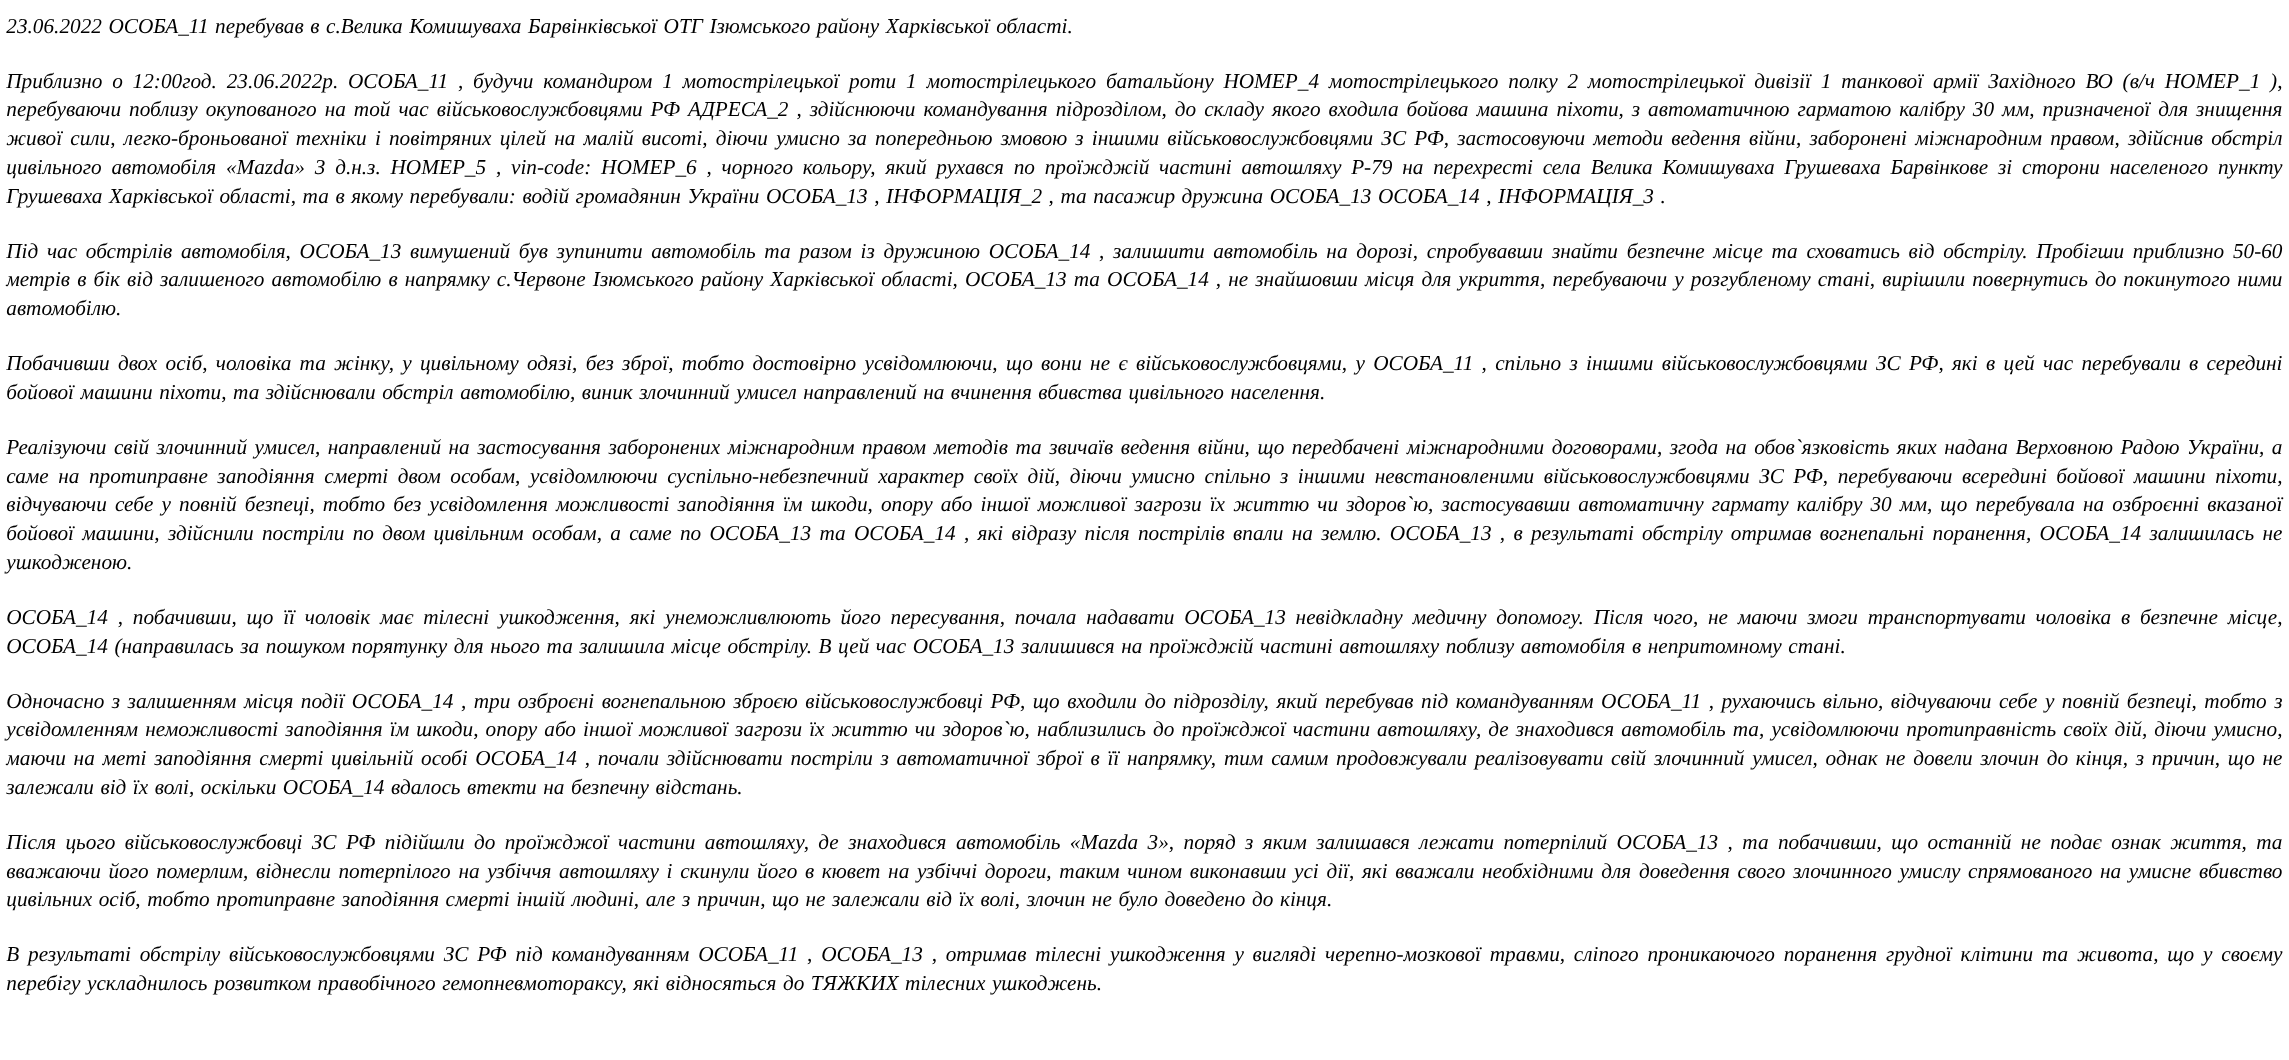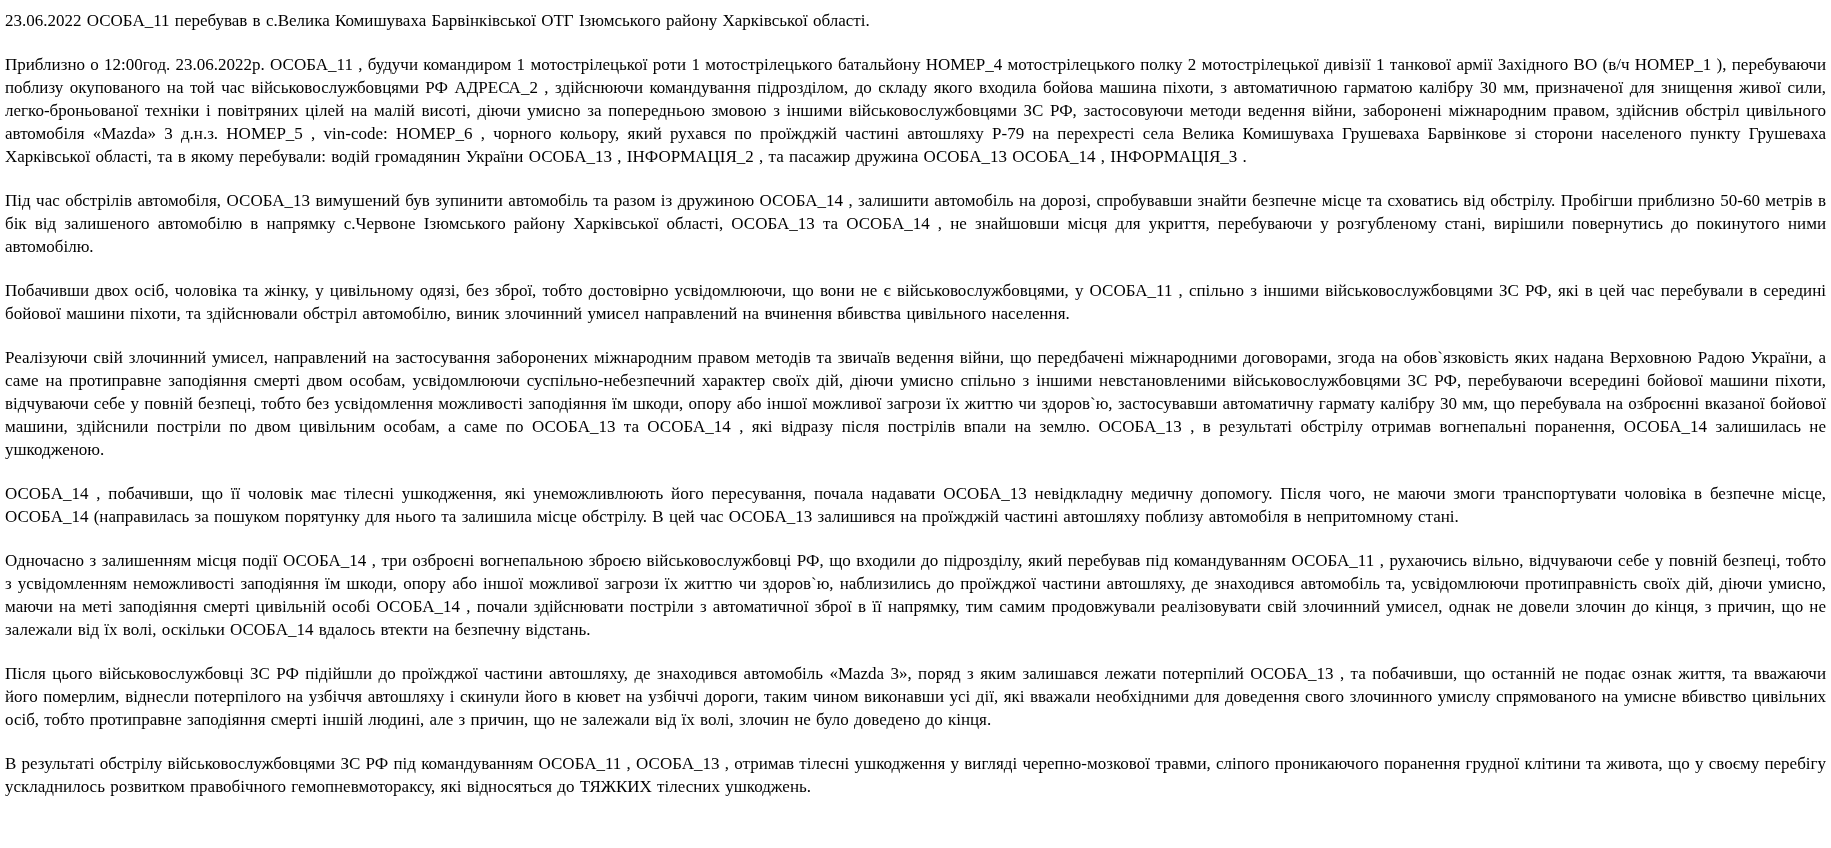--- a/index.html
+++ b/index.html
@@ -14,20 +14,21 @@
     overflow: hidden;
     font-family: "Liberation Serif", "DejaVu Serif", serif;
   }
   .doc-page {
     box-sizing: border-box;
     width: 1831px;
     height: 848px;
     padding: 9px 5px 6px 5px;
     background: #ffffff;
     color: #000000;
+    font-style: italic;
   }
   .doc-page p {
     margin: 0 0 21px 0;
     font-size: 17px;
     line-height: 23px;
     text-align: justify;
     color: #000000;
     word-spacing: 1px;
   }
   .doc-page p:last-child {

